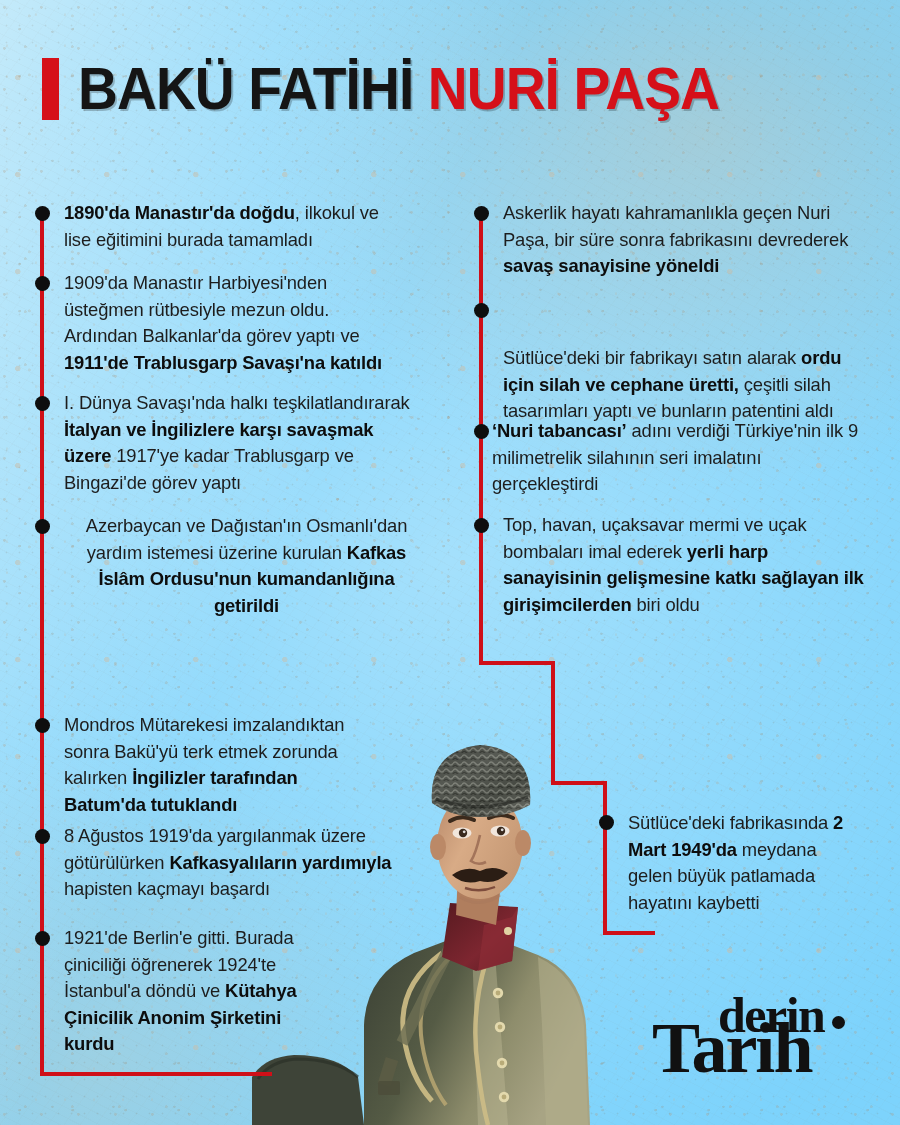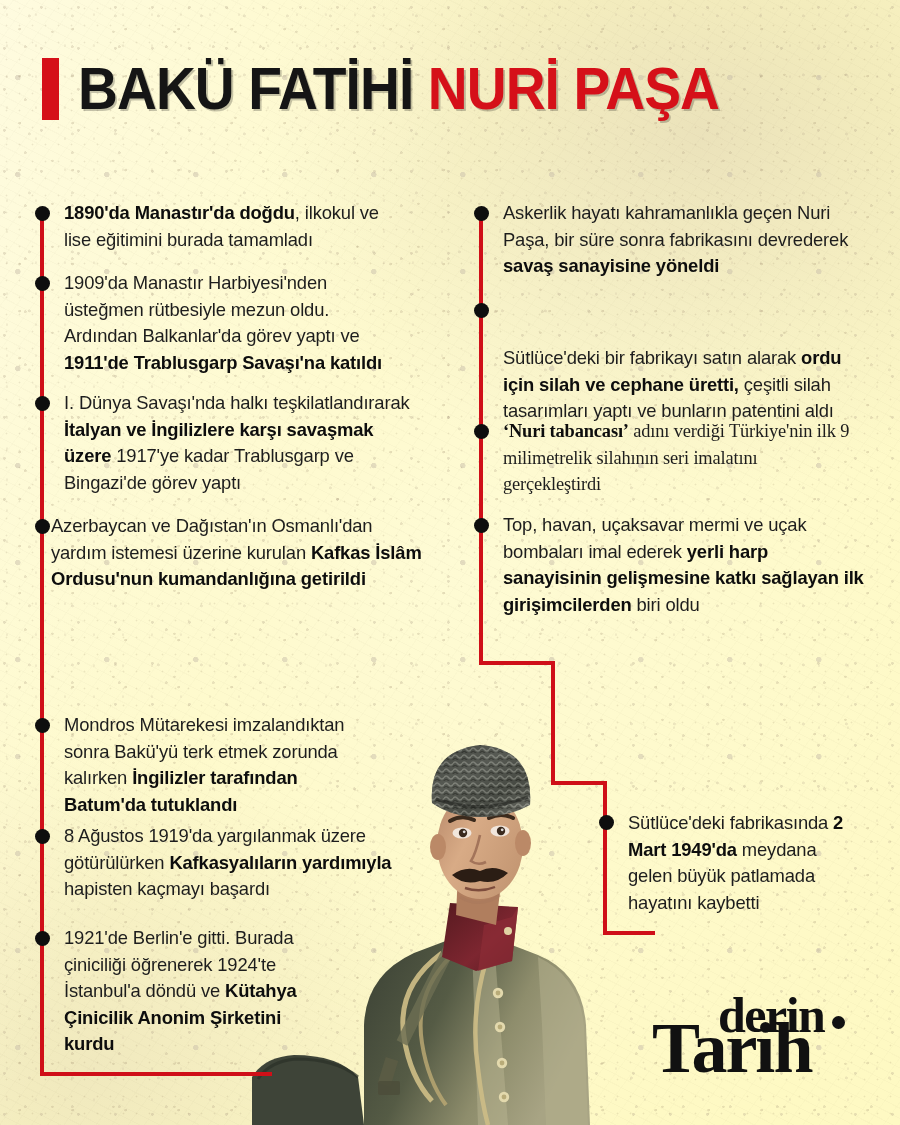--- a/index.html
+++ b/index.html
@@ -7,21 +7,21 @@
   body{
     width:900px;height:1125px;
     background:#ece6da;
     font-family:"Liberation Sans", sans-serif;
     overflow:hidden;
   }
   #page{
     position:relative;
     width:900px;height:1125px;
     overflow:hidden;
-    background-color:#fef9c3;
+    background-color:#7dd3fc;
   }
   
   .tex{position:absolute;inset:0;pointer-events:none;}
   .tex1{
     background-image:
       radial-gradient(circle at 12% 18%, rgba(175,160,135,.30) 0 1.2px, transparent 1.6px),
       radial-gradient(circle at 37% 62%, rgba(160,140,110,.26) 0 1.1px, transparent 1.5px),
       radial-gradient(circle at 68% 27%, rgba(180,165,140,.24) 0 1.3px, transparent 1.7px),
       radial-gradient(circle at 86% 74%, rgba(150,130,100,.22) 0 1.0px, transparent 1.4px),
       radial-gradient(circle at 54% 88%, rgba(170,152,125,.25) 0 1.2px, transparent 1.6px),
@@ -252,21 +252,21 @@
 
   <div class="item" style="left:35px;top:390px;width:378px;">
     <div class="dot" style="left:0px;top:6px;"></div>
     <div class="txt" style="margin-left:29px;">
       <span>I. Dünya Savaşı'nda halkı teşkilatlandırarak </span><b>İtalyan ve İngilizlere karşı savaşmak üzere</b><span> 1917'ye kadar Trablusgarp ve Bingazi'de görev yaptı</span>
     </div>
   </div>
 
   <div class="item" style="left:35px;top:513px;width:392px;">
     <div class="dot" style="left:0px;top:6px;"></div>
-    <div class="txt" style="margin-left:16px;">
+    <div class="txt" style="margin-left:31px;text-align:center;">
       <span>Azerbaycan ve Dağıstan'ın Osmanlı'dan yardım istemesi üzerine kurulan </span><b>Kafkas İslâm Ordusu'nun kumandanlığına getirildi</b>
     </div>
   </div>
 
 
   <div class="item" style="left:35px;top:712px;width:340px;">
     <div class="dot" style="left:0px;top:6px;"></div>
     <div class="txt" style="margin-left:29px;">
       <span>Mondros Mütarekesi imzalandıktan sonra Bakü'yü terk etmek zorunda kalırken </span><b>İngilizler tarafından Batum'da tutuklandı</b>
     </div>
@@ -295,21 +295,21 @@
 
   <div class="item" style="left:474px;top:297px;width:382px;">
     <div class="dot" style="left:0px;top:6px;"></div>
     <div class="txt" style="margin-left:29px;margin-top:48px;">
       <span>Sütlüce'deki bir fabrikayı satın alarak </span><b>ordu için silah ve cephane üretti,</b><span> çeşitli silah tasarımları yaptı ve bunların patentini aldı</span>
     </div>
   </div>
 
   <div class="item" style="left:474px;top:418px;width:385px;">
     <div class="dot" style="left:0px;top:6px;"></div>
-    <div class="txt" style="margin-left:29px;font-family:Liberation Serif, serif;">
+    <div class="txt" style="margin-left:18px;">
       <b>‘Nuri tabancası’</b><span> adını verdiği Türkiye'nin ilk 9 milimetrelik silahının seri imalatını gerçekleştirdi</span>
     </div>
   </div>
 
   <div class="item" style="left:474px;top:512px;width:390px;">
     <div class="dot" style="left:0px;top:6px;"></div>
     <div class="txt" style="margin-left:29px;">
       <span>Top, havan, uçaksavar mermi ve uçak bombaları imal ederek </span><b>yerli harp sanayisinin gelişmesine katkı sağlayan ilk girişimcilerden</b><span> biri oldu</span>
     </div>
   </div>

